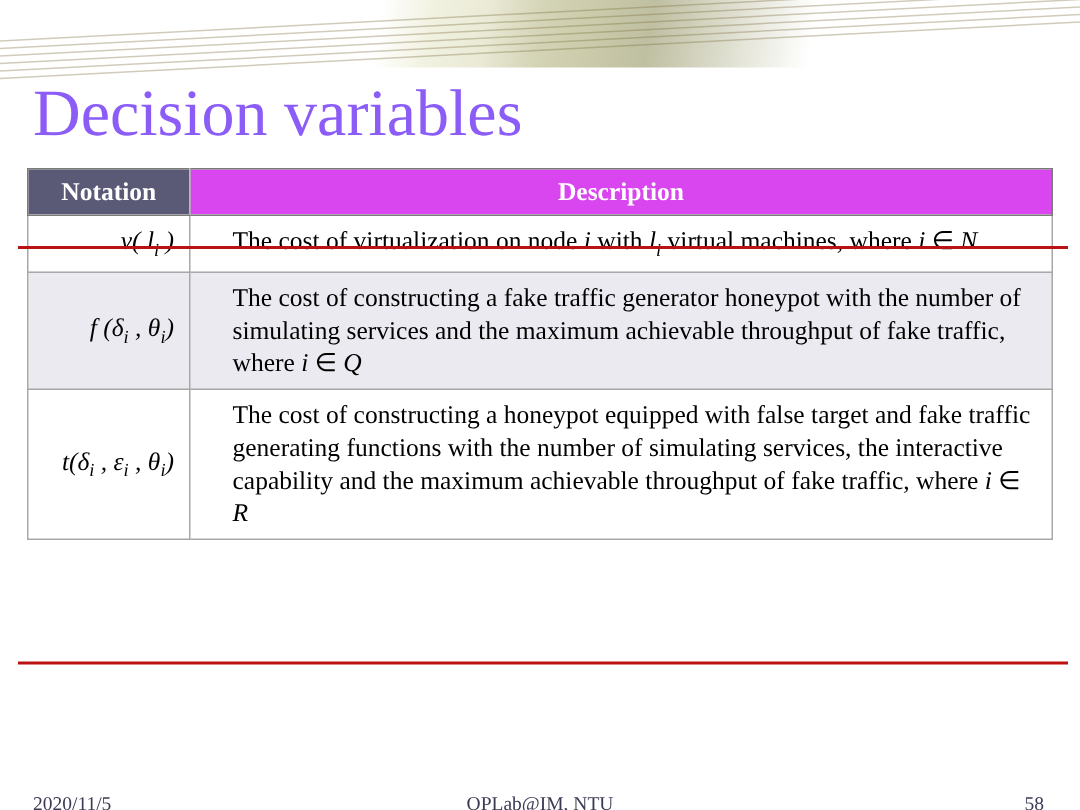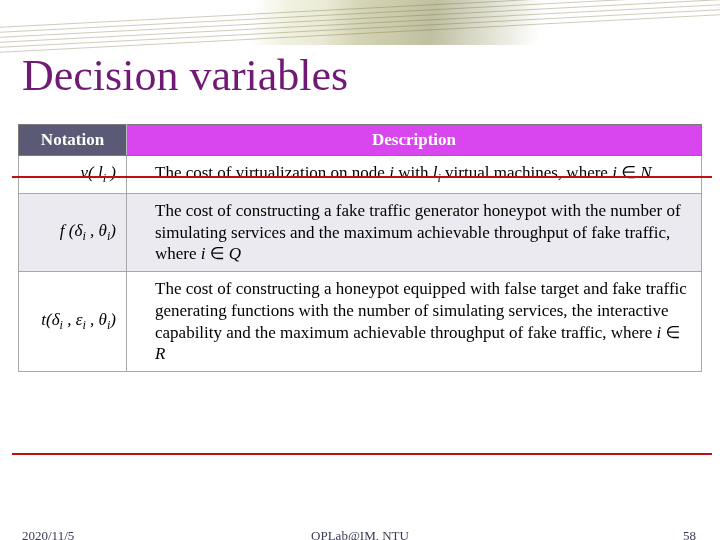--- a/index.html
+++ b/index.html
@@ -37,25 +37,25 @@
     height: 1px;
     background: rgba(120,110,60,0.35);
     transform: rotate(-3deg);
   }
   h1.title {
     position: absolute;
     top: 50px;
     left: 22px;
     font-size: 44px;
     font-weight: normal;
-    color: #701a75;
+    color: #8b5cf6;
   }
   .table-wrap {
     position: absolute;
-    top: 124px;
+    top: 112px;
     left: 18px;
     width: 684px;
   }
   table {
     width: 100%;
     border-collapse: collapse;
     font-size: 17px;
     line-height: 1.28;
   }
   thead th {

